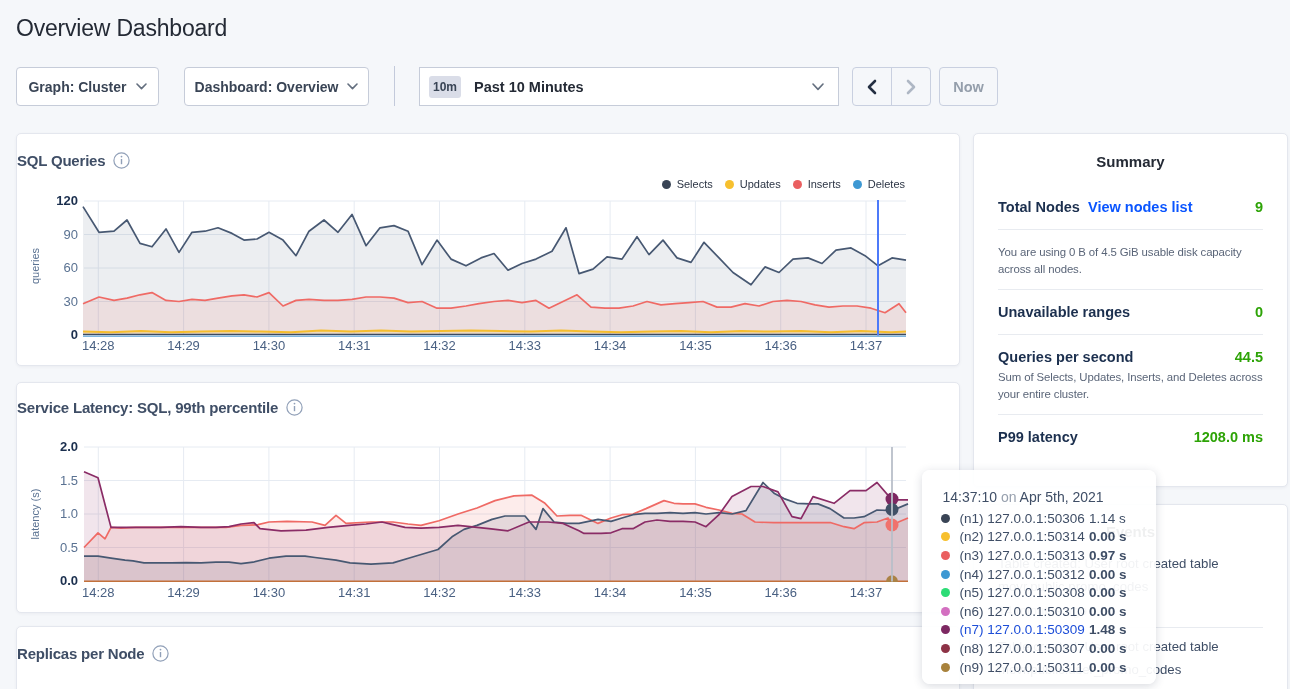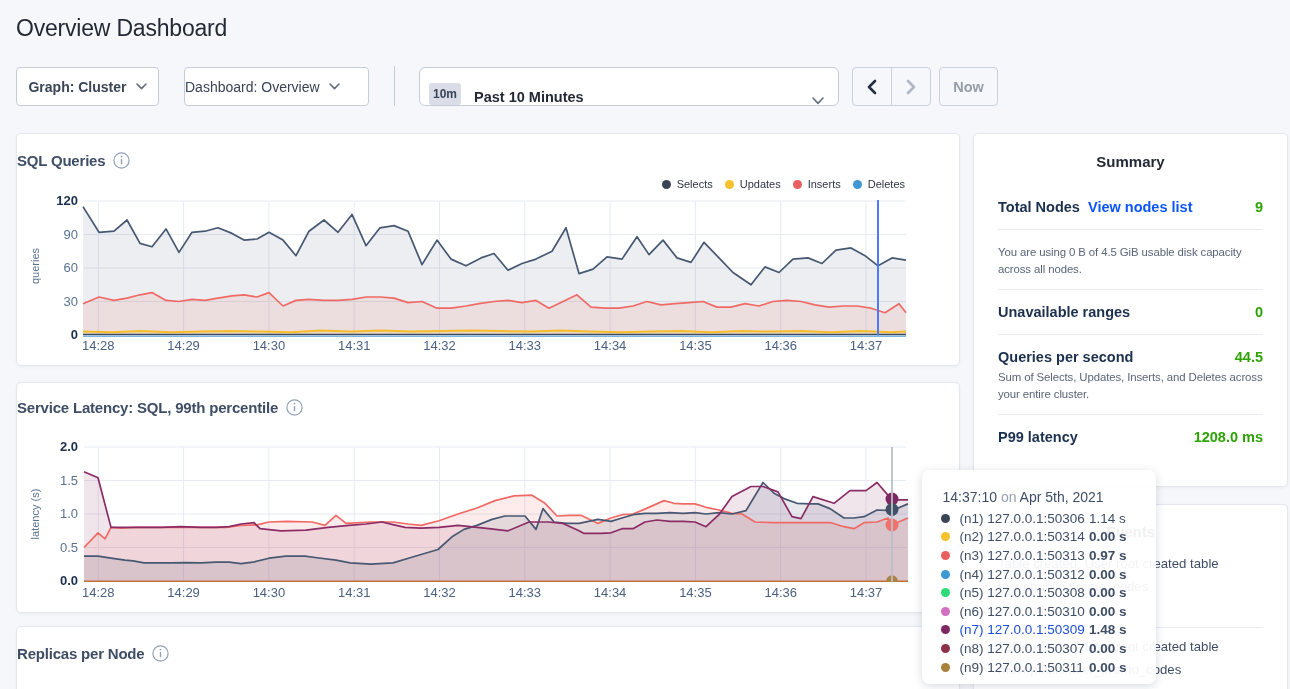--- a/index.html
+++ b/index.html
@@ -8,26 +8,26 @@
 .sgreen{margin-left:auto;color:#2da306}
 .sdesc{font-size:11.4px;color:#5a6578;line-height:17px;margin-top:4px;margin-bottom:-3px;letter-spacing:-0.1px;white-space:nowrap}
 .sdiv{border-top:1px solid #e8ebf0;margin:14px 0}
 </style></head>
 <body>
 <div style="position:absolute;left:16px;top:15px;font-size:23px;letter-spacing:-0.2px;color:#242a35">Overview Dashboard</div>
 
 <div style="position:absolute;left:16px;top:67px;width:143px;height:39px;background:#fff;border:1px solid #c6ccd9;border-radius:4px;display:flex;align-items:center;justify-content:center;font-size:14px;font-weight:bold;color:#394455">Graph: Cluster<svg width="11" height="7" viewBox="0 0 11 7" style="margin-left:9px">
       <polyline points="1,1 5.5,5.6 10,1" fill="none" stroke="#646f7f" stroke-width="1.6" stroke-linecap="round" stroke-linejoin="round"></polyline>
     </svg></div>
-<div style="position:absolute;left:184px;top:67px;width:185px;height:39px;background:#fff;border:1px solid #c6ccd9;border-radius:4px;display:flex;align-items:center;font-size:14px;font-weight:normal;color:#394455">Dashboard: Overview<svg width="11" height="7" viewBox="0 0 11 7" style="margin-left:9px">
+<div style="position:absolute;left:184px;top:67px;width:185px;height:39px;background:#fff;border:1px solid #c6ccd9;border-radius:4px;display:flex;align-items:center;justify-content:center;font-size:14px;font-weight:bold;color:#394455">Dashboard: Overview<svg width="11" height="7" viewBox="0 0 11 7" style="margin-left:9px">
       <polyline points="1,1 5.5,5.6 10,1" fill="none" stroke="#646f7f" stroke-width="1.6" stroke-linecap="round" stroke-linejoin="round"></polyline>
     </svg></div>
 <div style="position:absolute;left:394px;top:66px;width:1px;height:40px;background:#c3cadb"></div>
 
-<div style="position:absolute;left:419px;top:67px;width:420px;height:39px;background:#fff;border:1px solid #c6ccd9;border-radius:6px;display:flex;align-items:flex-end">
+<div style="position:absolute;left:419px;top:67px;width:420px;height:39px;background:#fff;border:1px solid #c6ccd9;border-radius:0;display:flex;align-items:center">
 <span style="margin-left:9px;background:#dadde8;border-radius:3px;padding:4px 4px;font-size:12px;font-weight:bold;color:#394455">10m</span>
 <span style="margin-left:13px;font-size:14.5px;font-weight:bold;color:#242a35">Past 10 Minutes</span>
 <svg width="12" height="8" viewBox="0 0 12 8" style="margin-left:auto;margin-right:14px">
       <polyline points="1,1 6,6.4 11,1" fill="none" stroke="#646f7f" stroke-width="1.6" stroke-linecap="round" stroke-linejoin="round"></polyline>
     </svg>
 </div>
 
 <div style="position:absolute;left:852px;top:67px;width:79px;height:39px;border:1px solid #c9d0e0;border-radius:4px;display:flex">
 <div style="width:39px;display:flex;align-items:center;justify-content:center;border-right:1px solid #c9d0e0">
       <svg width="12" height="16" viewBox="0 0 12 16">

